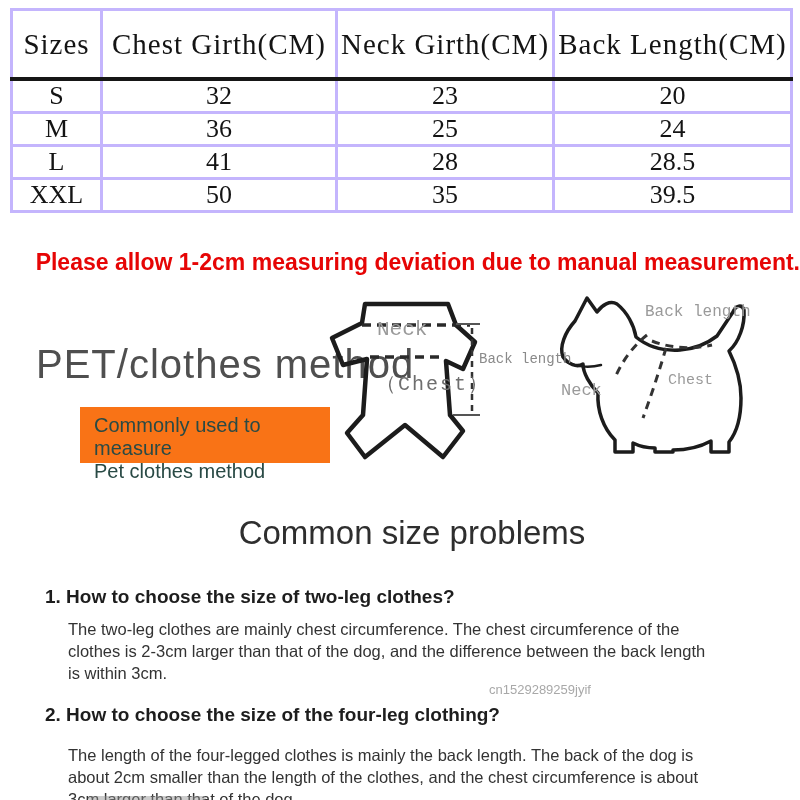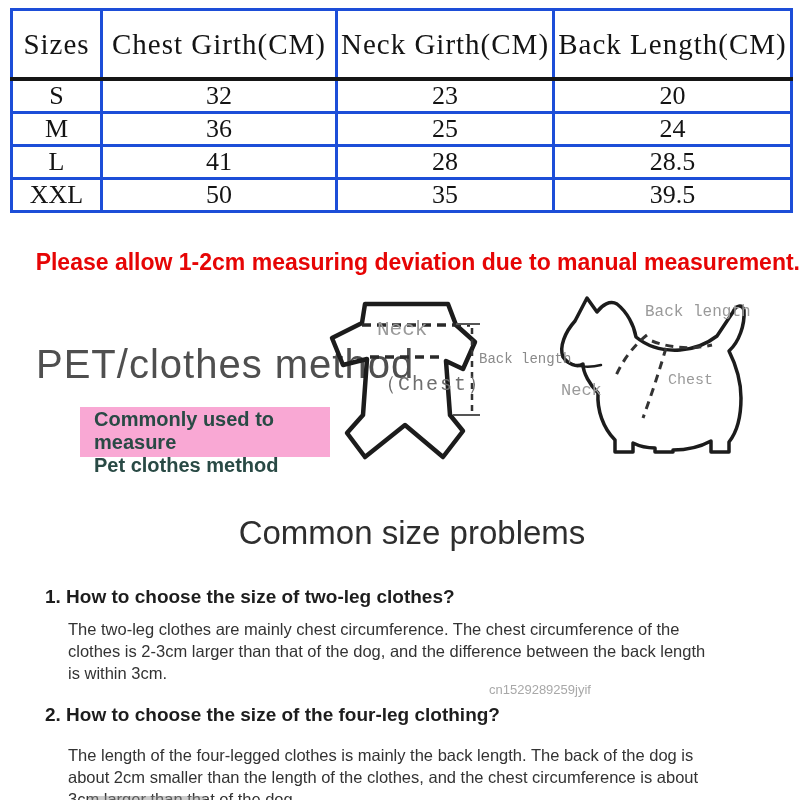--- a/index.html
+++ b/index.html
@@ -2,33 +2,33 @@
 <html><head>
 <meta charset="utf-8">
 <style>
   html,body{margin:0;padding:0;background:#fff;}
   .page{position:relative;width:800px;height:800px;background:#fff;overflow:hidden;
         font-family:"Liberation Sans", sans-serif;color:#222;}
 
   
   table.size-table{position:absolute;left:10px;top:8px;width:780px;border-collapse:collapse;
         font-family:"Liberation Serif", serif;color:#141414;table-layout:fixed;}
-  table.size-table td,table.size-table th{border:3px solid #1d4ed8;text-align:center;
+  table.size-table td,table.size-table th{border:3px solid #c4b5fd;text-align:center;
         padding:0;font-weight:normal;overflow:hidden;white-space:nowrap;}
   table.size-table th{height:66px;font-size:29px;letter-spacing:1px;border-bottom:4px solid #161616;}
   table.size-table td{height:29px;font-size:26px;}
 
   
   .notice{position:absolute;left:0;top:249px;width:800px;text-align:right;
         font-size:23px;font-weight:bold;color:#e60505;letter-spacing:0px;}
 
   
   .pet-title{position:absolute;left:36px;top:342px;font-size:40px;color:#4f4f4f;letter-spacing:1px;}
   .highlight-box{position:absolute;left:80px;top:407px;width:226px;height:44px;
-        background:#f9a8d4;padding:1px 10px 5px 14px;color:#294a45;font-weight:bold;
+        background:#f97316;padding:7px 10px 5px 14px;color:#294a45;font-weight:normal;
         font-size:20px;line-height:23px;}
   svg.diagram{position:absolute;}
   .diag-label{position:absolute;color:#9a9a9a;white-space:nowrap;font-family:Liberation Mono, monospace;}
   .lbl-clothes-neck{left:377px;top:318px;font-size:21px;}
   .lbl-clothes-chest{left:376px;top:370px;font-size:20px;color:#6e6e6e;letter-spacing:2px;}
   .lbl-clothes-backlength{left:479px;top:351px;font-size:14px;color:#8a8a8a;}
   .lbl-dog-backlength{left:645px;top:303px;font-size:16px;}
   .lbl-dog-neck{left:561px;top:381px;font-size:17px;}
   .lbl-dog-chest{left:668px;top:372px;font-size:15px;}
 

